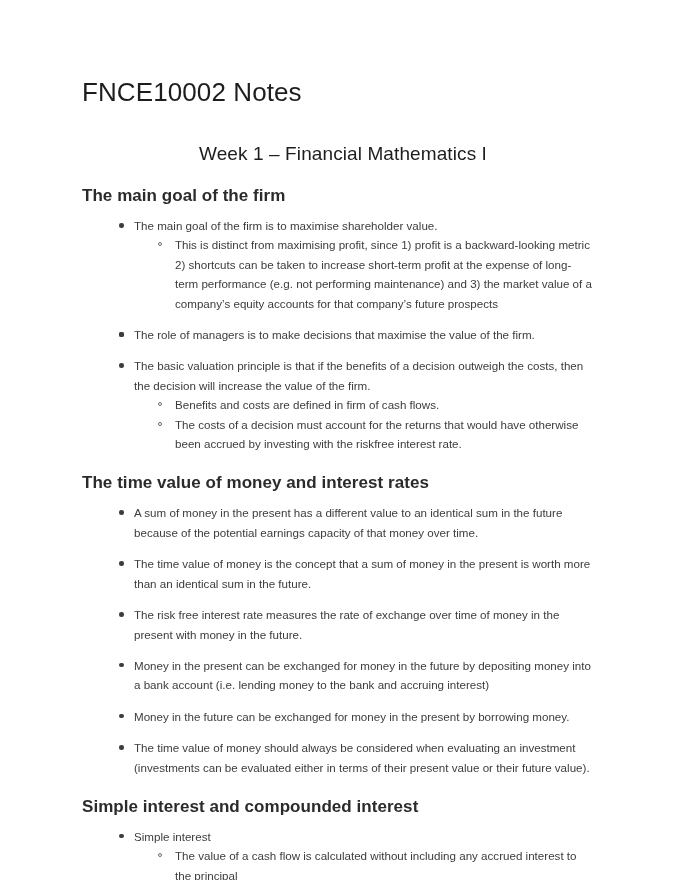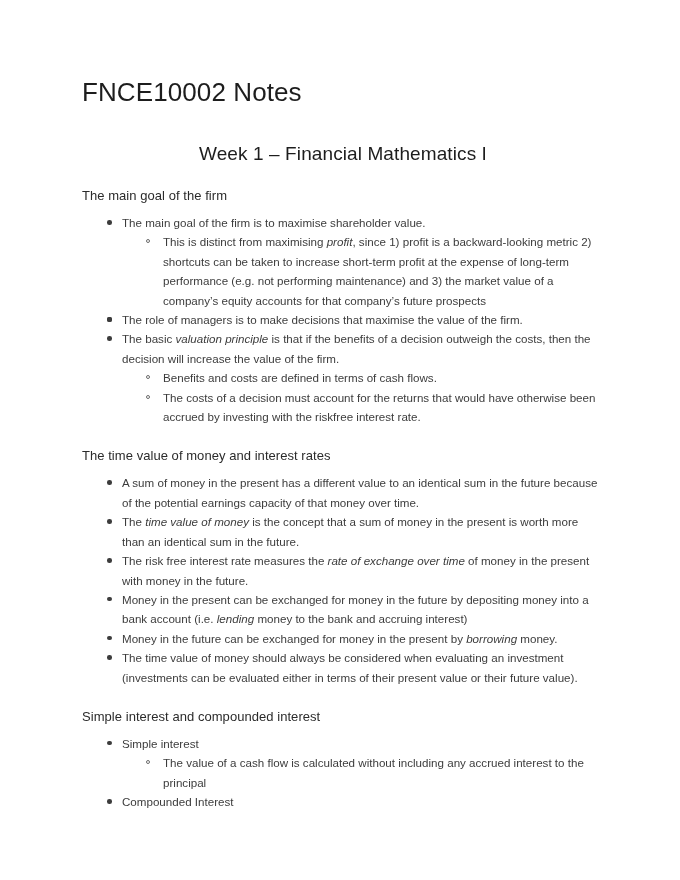--- a/index.html
+++ b/index.html
@@ -39,38 +39,38 @@
   h2.week-title {
     font-size: 19px;
     font-weight: 400;
     color: #1d1d1d;
     margin: 34px 0 0 0;
     line-height: 24px;
     letter-spacing: 0.1px;
     text-align: center;
   }
   h3.section-title {
-    font-size: 13px;
-    font-weight: normal;
+    font-size: 17px;
+    font-weight: bold;
     color: #2b2b2b;
     margin: 22px 0 0 0;
     line-height: 16px;
     letter-spacing: 0.05px;
   }
   ul.lvl1 {
     list-style: none;
     margin: 9px 0 0 0;
     padding: 0;
   }
   ul.lvl1 > li.item {
     position: relative;
     padding-left: 40px;
     font-size: 11.6px;
     line-height: 19.4px;
-    margin: 0;
+    margin: 12px;
     color: #3c3c3c;
   }
   ul.lvl1 > li.item > .bullet-dot {
     position: absolute;
     left: 25px;
     top: 7px;
     width: 4.5px;
     height: 4.5px;
     border-radius: 50%;
     background: #3c3c3c;
@@ -92,21 +92,21 @@
     position: absolute;
     left: 24px;
     top: 7px;
     width: 4px;
     height: 4px;
     border-radius: 50%;
     border: 1px solid #6d6d6d;
     background: transparent;
     box-sizing: border-box;
   }
-  .it { font-style: italic; }
+  .it { }
   .section-block { margin: 0; }
 </style>
 </head>
 <body>
 
 <div class="page">
   <div class="content">
 
     <h1 class="doc-title">FNCE10002 Notes</h1>
     <h2 class="week-title">Week 1 – Financial Mathematics I</h2>
@@ -114,21 +114,21 @@
     <div id="sections-root">
         <div class="section-block">
           <h3 class="section-title">The main goal of the firm</h3>
           <ul class="lvl1">
             <li class="item"><span class="bullet-dot"></span><span>The main goal of the firm is to maximise shareholder value.</span><ul class="lvl2">
                 <li class="subitem"><span class="bullet-circle"></span><span>This is distinct from maximising </span><span class="it">profit</span><span>, since 1) profit is a backward-looking metric 2) shortcuts can be taken to increase short-term profit at the expense of long-term performance (e.g. not performing maintenance) and 3) the market value of a company’s equity accounts for that company’s future prospects</span></li>
               </ul></li>
             <li class="item"><span class="bullet-dot"></span></li>
             <li class="item"><span class="bullet-dot"></span><span>The role of managers is to make decisions that maximise the value of the firm.</span></li>
             <li class="item"><span class="bullet-dot"></span><span>The basic </span><span class="it">valuation principle</span><span> is that if the benefits of a decision outweigh the costs, then the decision will increase the value of the firm.</span><ul class="lvl2">
-                <li class="subitem"><span class="bullet-circle"></span><span>Benefits and costs are defined in terms of cash flows.</span></li>
+                <li class="subitem"><span class="bullet-circle"></span><span>Benefits and costs are defined in firm of cash flows.</span></li>
                 <li class="subitem"><span class="bullet-circle"></span><span>The costs of a decision must account for the returns that would have otherwise been accrued by investing with the riskfree interest rate.</span></li>
               </ul></li>
           </ul>
         </div>
         <div class="section-block">
           <h3 class="section-title">The time value of money and interest rates</h3>
           <ul class="lvl1">
             <li class="item"><span class="bullet-dot"></span><span>A sum of money in the present has a different value to an identical sum in the future because of the potential earnings capacity of that money over time.</span></li>
             <li class="item"><span class="bullet-dot"></span><span>The </span><span class="it">time value of money</span><span> is the concept that a sum of money in the present is worth more than an identical sum in the future.</span></li>
             <li class="item"><span class="bullet-dot"></span><span>The risk free interest rate measures the </span><span class="it">rate of exchange over time</span><span> of money in the present with money in the future.</span></li>

